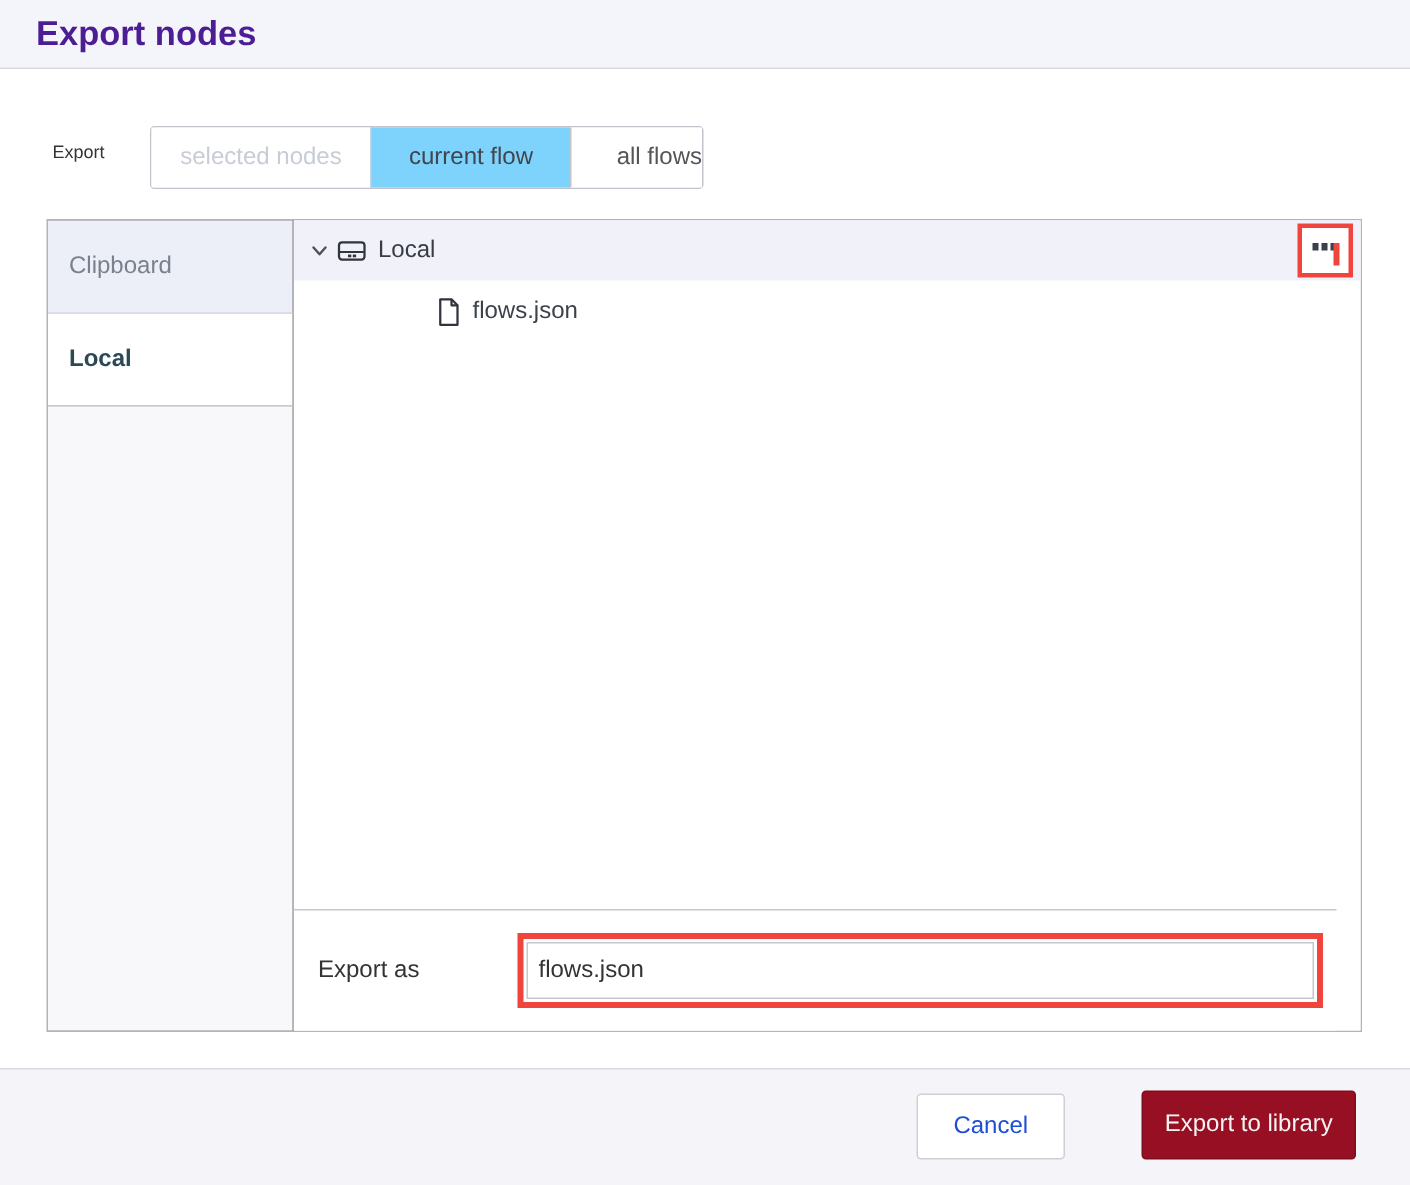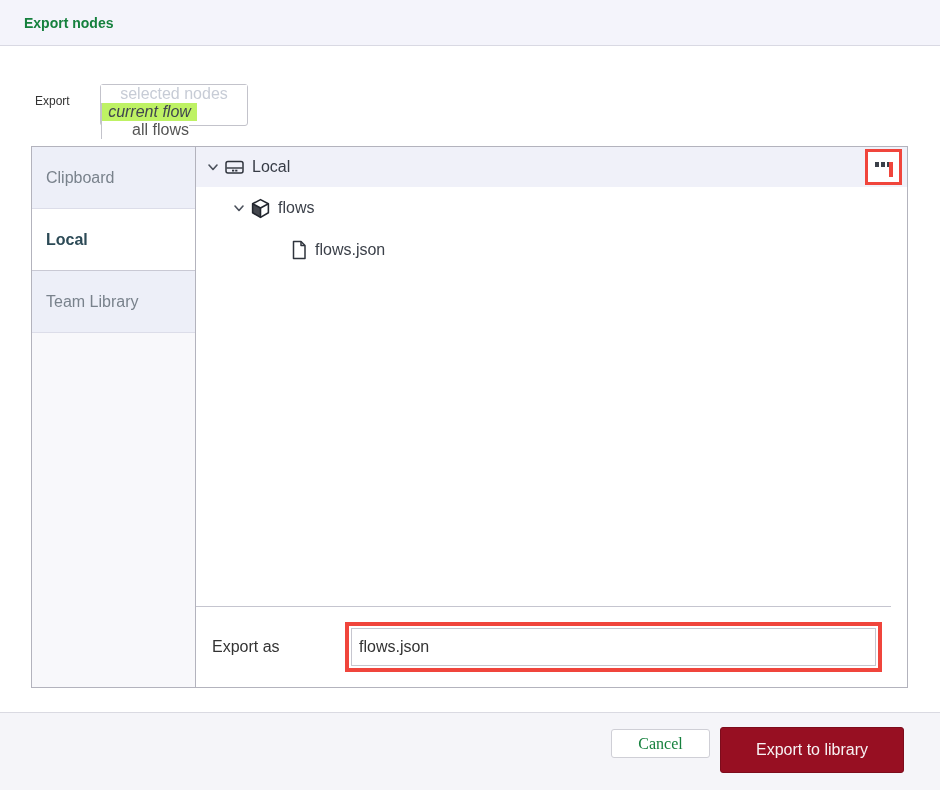--- a/index.html
+++ b/index.html
@@ -12,37 +12,37 @@
     color: #444;
   }
   .dialog { position: absolute; inset: 0; }
 
   
   .dlg-header {
     position: absolute; left: 0; top: 0; width: 940px; height: 46px;
     background: #f4f4fb; border-bottom: 1px solid #d9d9e3;
     display: flex; align-items: center; padding-left: 24px;
   }
-  .dlg-title { font-size: 14px; font-weight: bold; color: #15803d; }
+  .dlg-title { font-size: 23px; font-weight: bold; color: #4c1d95; }
 
   
   .scope-label {
     position: absolute; left: 35px; top: 94px; font-size: 12px; color: #333;
   }
   .btn-group {
     position: absolute; left: 100px; top: 84px; height: 42px;
-    display: flex; border: 1px solid #c3c3cb; border-radius: 3px; background: #fff; flex-direction: column;
+    display: flex; border: 1px solid #c3c3cb; border-radius: 3px; background: #fff;
   }
   .scope-btn {
     border: none; background: #fff; font-family: inherit; font-size: 16px;
     color: #555; height: 100%; cursor: pointer;
   }
   .scope-btn + .scope-btn { border-left: 1px solid #c3c3cb; }
   .scope-btn.disabled { color: #c7ccd6; width: 146px; }
-  .scope-btn.active { background: #bef264; color: #40454f; width: 96px; font-style: italic; }
+  .scope-btn.active { background: #7dd3fc; color: #40454f; width: 133px; }
   .scope-btn.normal { width: 88px; text-align: right; }
 
   
   .panel {
     position: absolute; left: 31px; top: 146px; width: 877px; height: 542px;
     border: 1px solid #b3b3bd; display: flex; background: #fff;
   }
   .sidebar {
     width: 164px; flex: 0 0 164px; border-right: 1px solid #b3b3bd;
     background: #404040; display: flex; flex-direction: column;
@@ -99,26 +99,26 @@
     font-family: inherit; font-size: 16px; color: #333; padding-left: 7px;
     outline: none; background: #fff;
   }
 
   
   .footer {
     position: absolute; left: 0; top: 712px; width: 940px; height: 78px;
     background: #f5f5f9; border-top: 1px solid #dadae2;
   }
   .cancel-btn {
-    position: absolute; right: 230px; top: 16px; width: 99px; height: 29px;
+    position: absolute; right: 230px; top: 16px; width: 99px; height: 44px;
     background: #fff; border: 1px solid #cfcfd6; border-radius: 3px;
-    font-family: Liberation Serif, serif; font-size: 16px; color: #15803d; cursor: pointer;
+    font-family: Liberation Sans, sans-serif; font-size: 16px; color: #1d4ed8; cursor: pointer;
   }
   .primary-btn {
-    position: absolute; right: 36px; top: 14px; width: 184px; height: 46px;
+    position: absolute; right: 36px; top: 14px; width: 143px; height: 46px;
     background: #970f22; border: 1px solid #7d0c1c; border-radius: 3px;
     font-family: inherit; font-size: 16px; color: #f7f2f3; cursor: pointer;
   }
 
   svg { display: block; }
 </style>
 </head>
 <body>
 
 <div class="dialog">
@@ -135,23 +135,20 @@
   </div>
 
   <div class="panel">
 
     <div class="sidebar">
       <div class="side-tab">
         <span>Clipboard</span>
       </div>
       <div class="side-tab selected">
         <span>Local</span>
-      </div>
-      <div class="side-tab">
-        <span>Team Library</span>
       </div>
       <div class="side-tab-filler"></div>
     </div>
 
     <div class="tree-area">
 
       <div class="tree-header">
         <span class="icon-wrap chevron">
           <svg width="12" height="12" viewBox="0 0 12 12">
               <polyline points="2,4 6,8.5 10,4" fill="none" stroke="#4b515c" stroke-width="1.6" stroke-linecap="round" stroke-linejoin="round"></polyline>
@@ -170,36 +167,20 @@
         <div class="menu-btn">
           <span class="dots">
               <span></span>
               <span></span>
               <span></span>
             </span>
           <span class="red-caret"></span>
         </div>
       </div>
 
-      <div class="tree-row lvl1">
-        <span class="icon-wrap chevron">
-          <svg width="12" height="12" viewBox="0 0 12 12">
-              <polyline points="2,4 6,8.5 10,4" fill="none" stroke="#4b515c" stroke-width="1.6" stroke-linecap="round" stroke-linejoin="round"></polyline>
-            </svg>
-        </span>
-        <span class="icon-wrap">
-          <svg width="21" height="21" viewBox="0 0 20 20">
-            <path d="M10 1.5 L17.5 5.5 V14 L10 18.5 L2.5 14 V5.5 Z" fill="#ffffff" stroke="#23272f" stroke-width="1.5" stroke-linejoin="round"></path>
-            <path d="M2.5 5.5 L10 9.5 L17.5 5.5" fill="none" stroke="#23272f" stroke-width="1.5" stroke-linejoin="round"></path>
-            <path d="M10 9.5 V18.5" fill="none" stroke="#23272f" stroke-width="1.5"></path>
-            <path d="M2.5 5.5 L10 9.5 V18.5 L2.5 14 Z" fill="#23272f" opacity="0.85"></path>
-          </svg>
-        </span>
-        <span class="tree-label">flows</span>
-      </div>
 
       <div class="tree-row lvl2">
         <span class="icon-wrap">
           <svg width="18" height="20" viewBox="0 0 18 20">
             <path d="M3.5 1.5 h7.5 l4 4 v13 h-11.5 z" fill="#ffffff" stroke="#2f343d" stroke-width="1.5" stroke-linejoin="round"></path>
             <path d="M11 1.5 v4 h4" fill="none" stroke="#2f343d" stroke-width="1.5" stroke-linejoin="round"></path>
           </svg>
         </span>
         <span class="tree-label">flows.json</span>
       </div>

